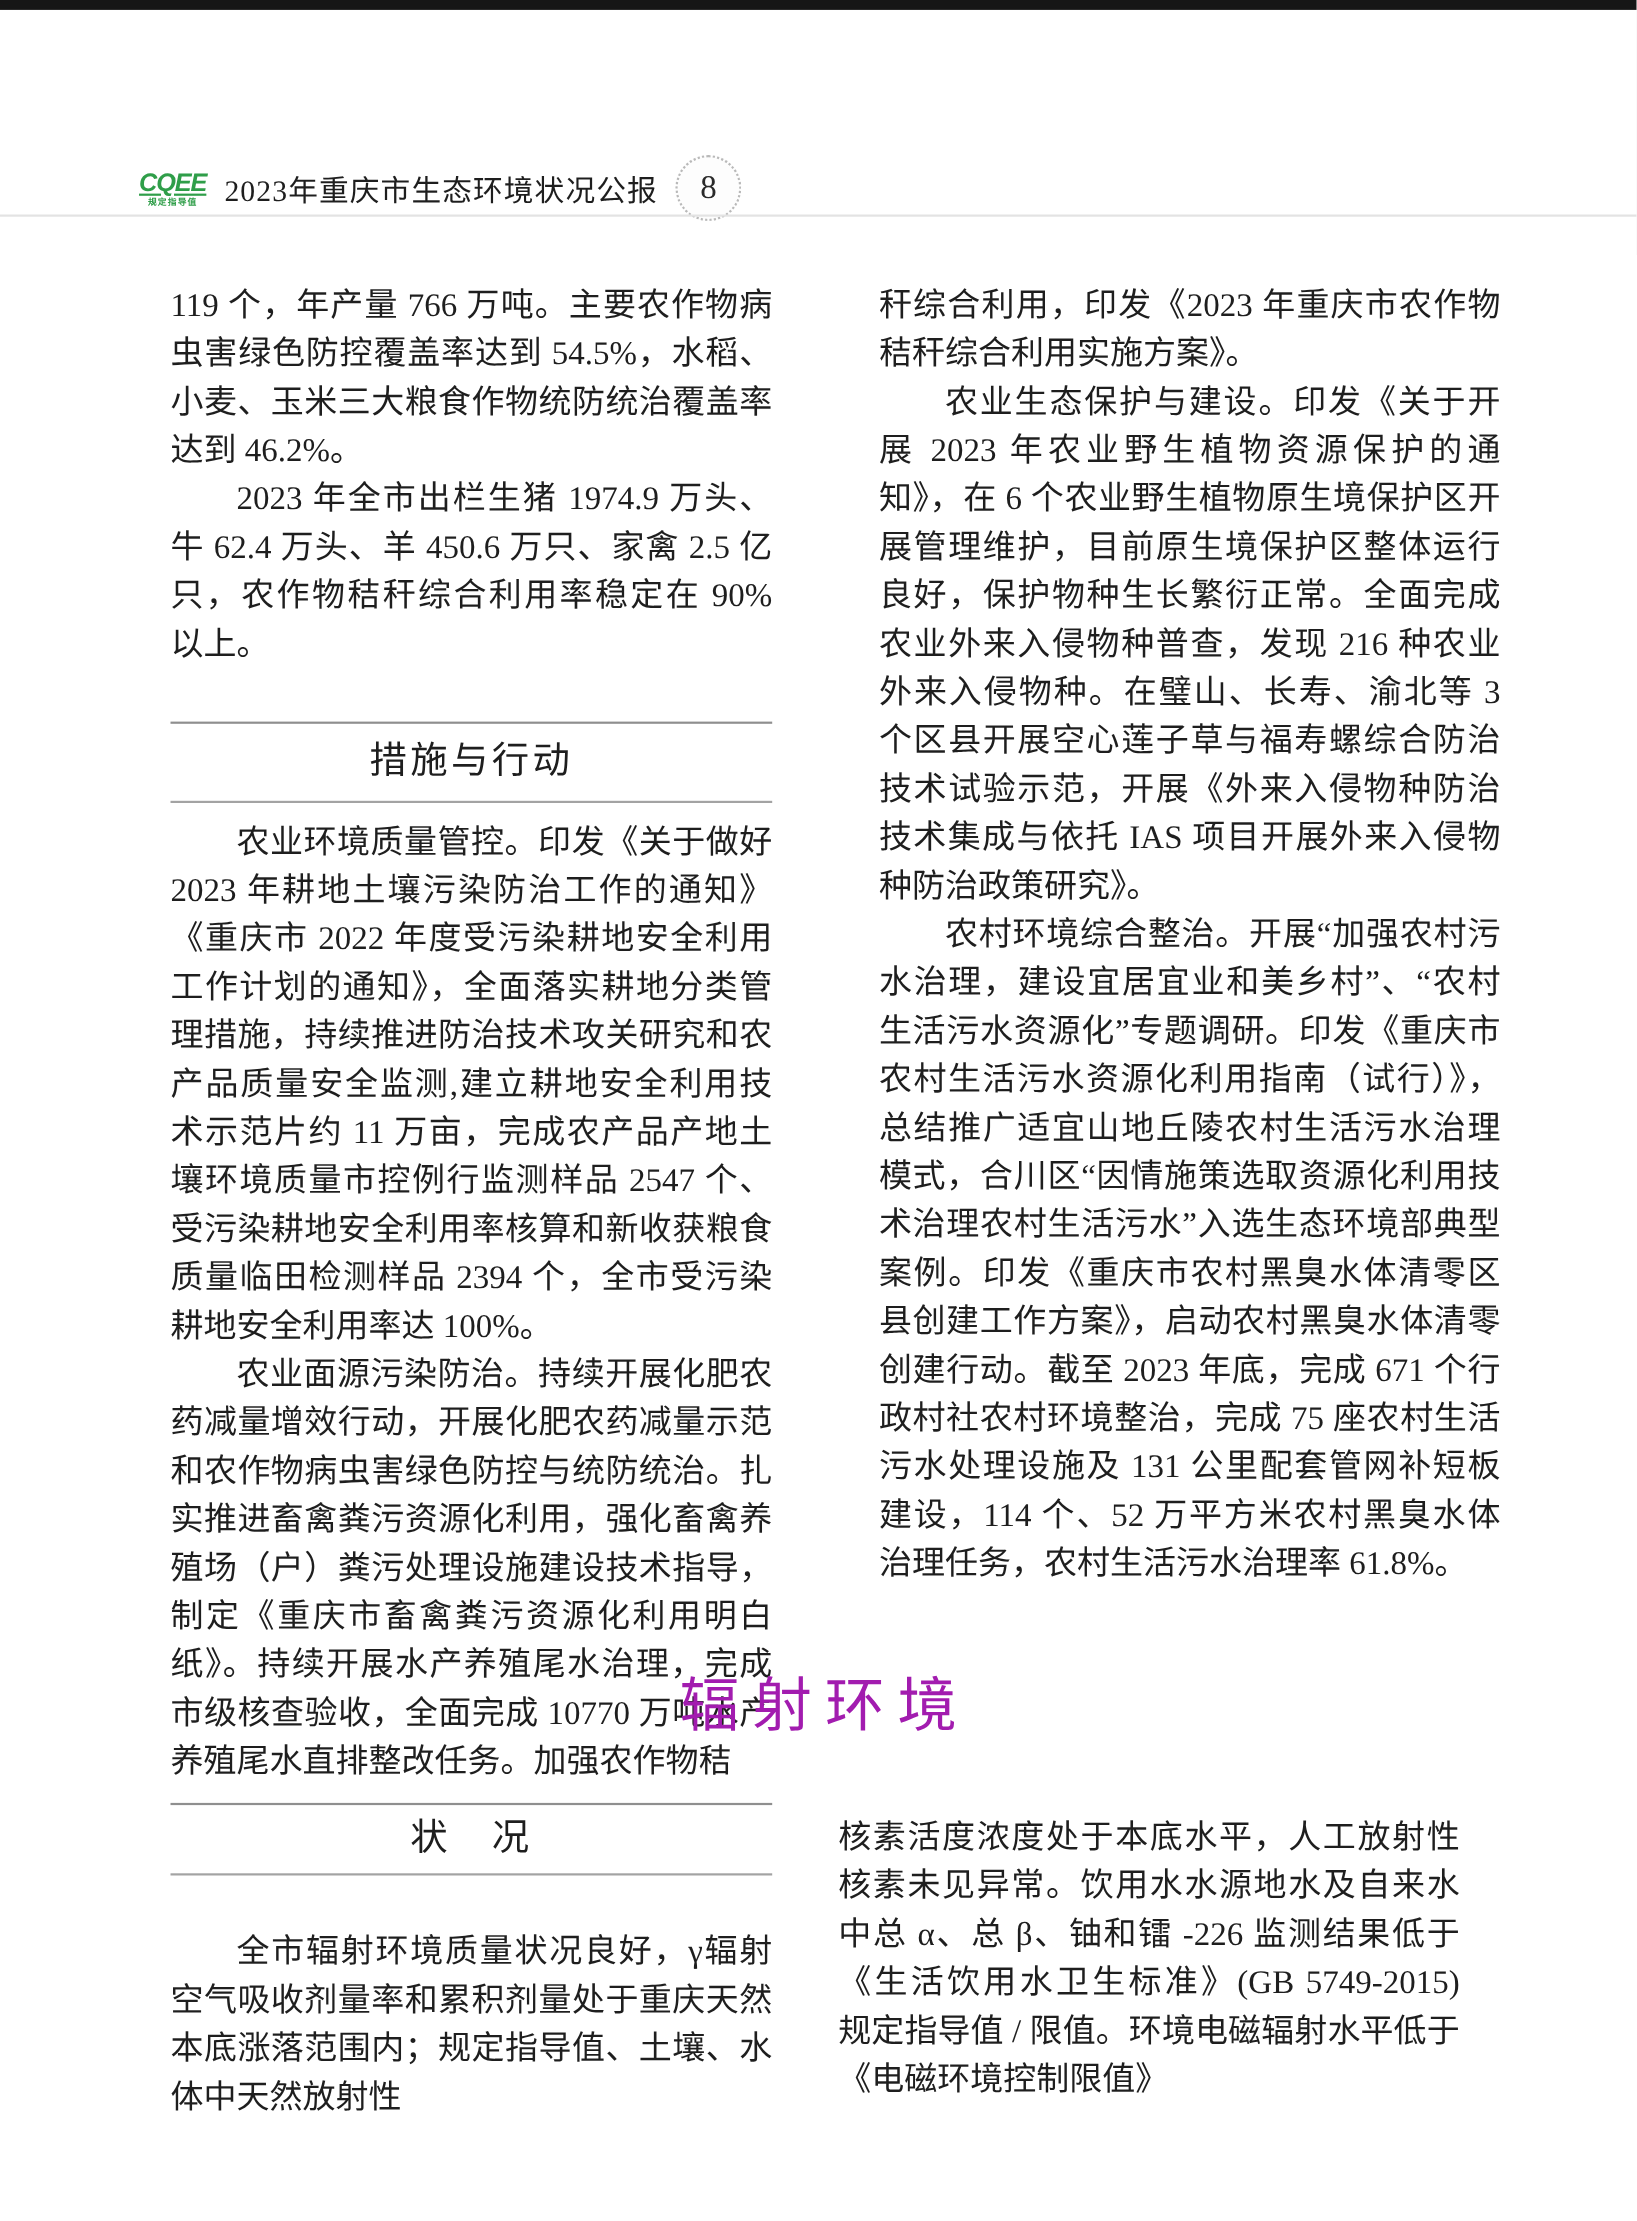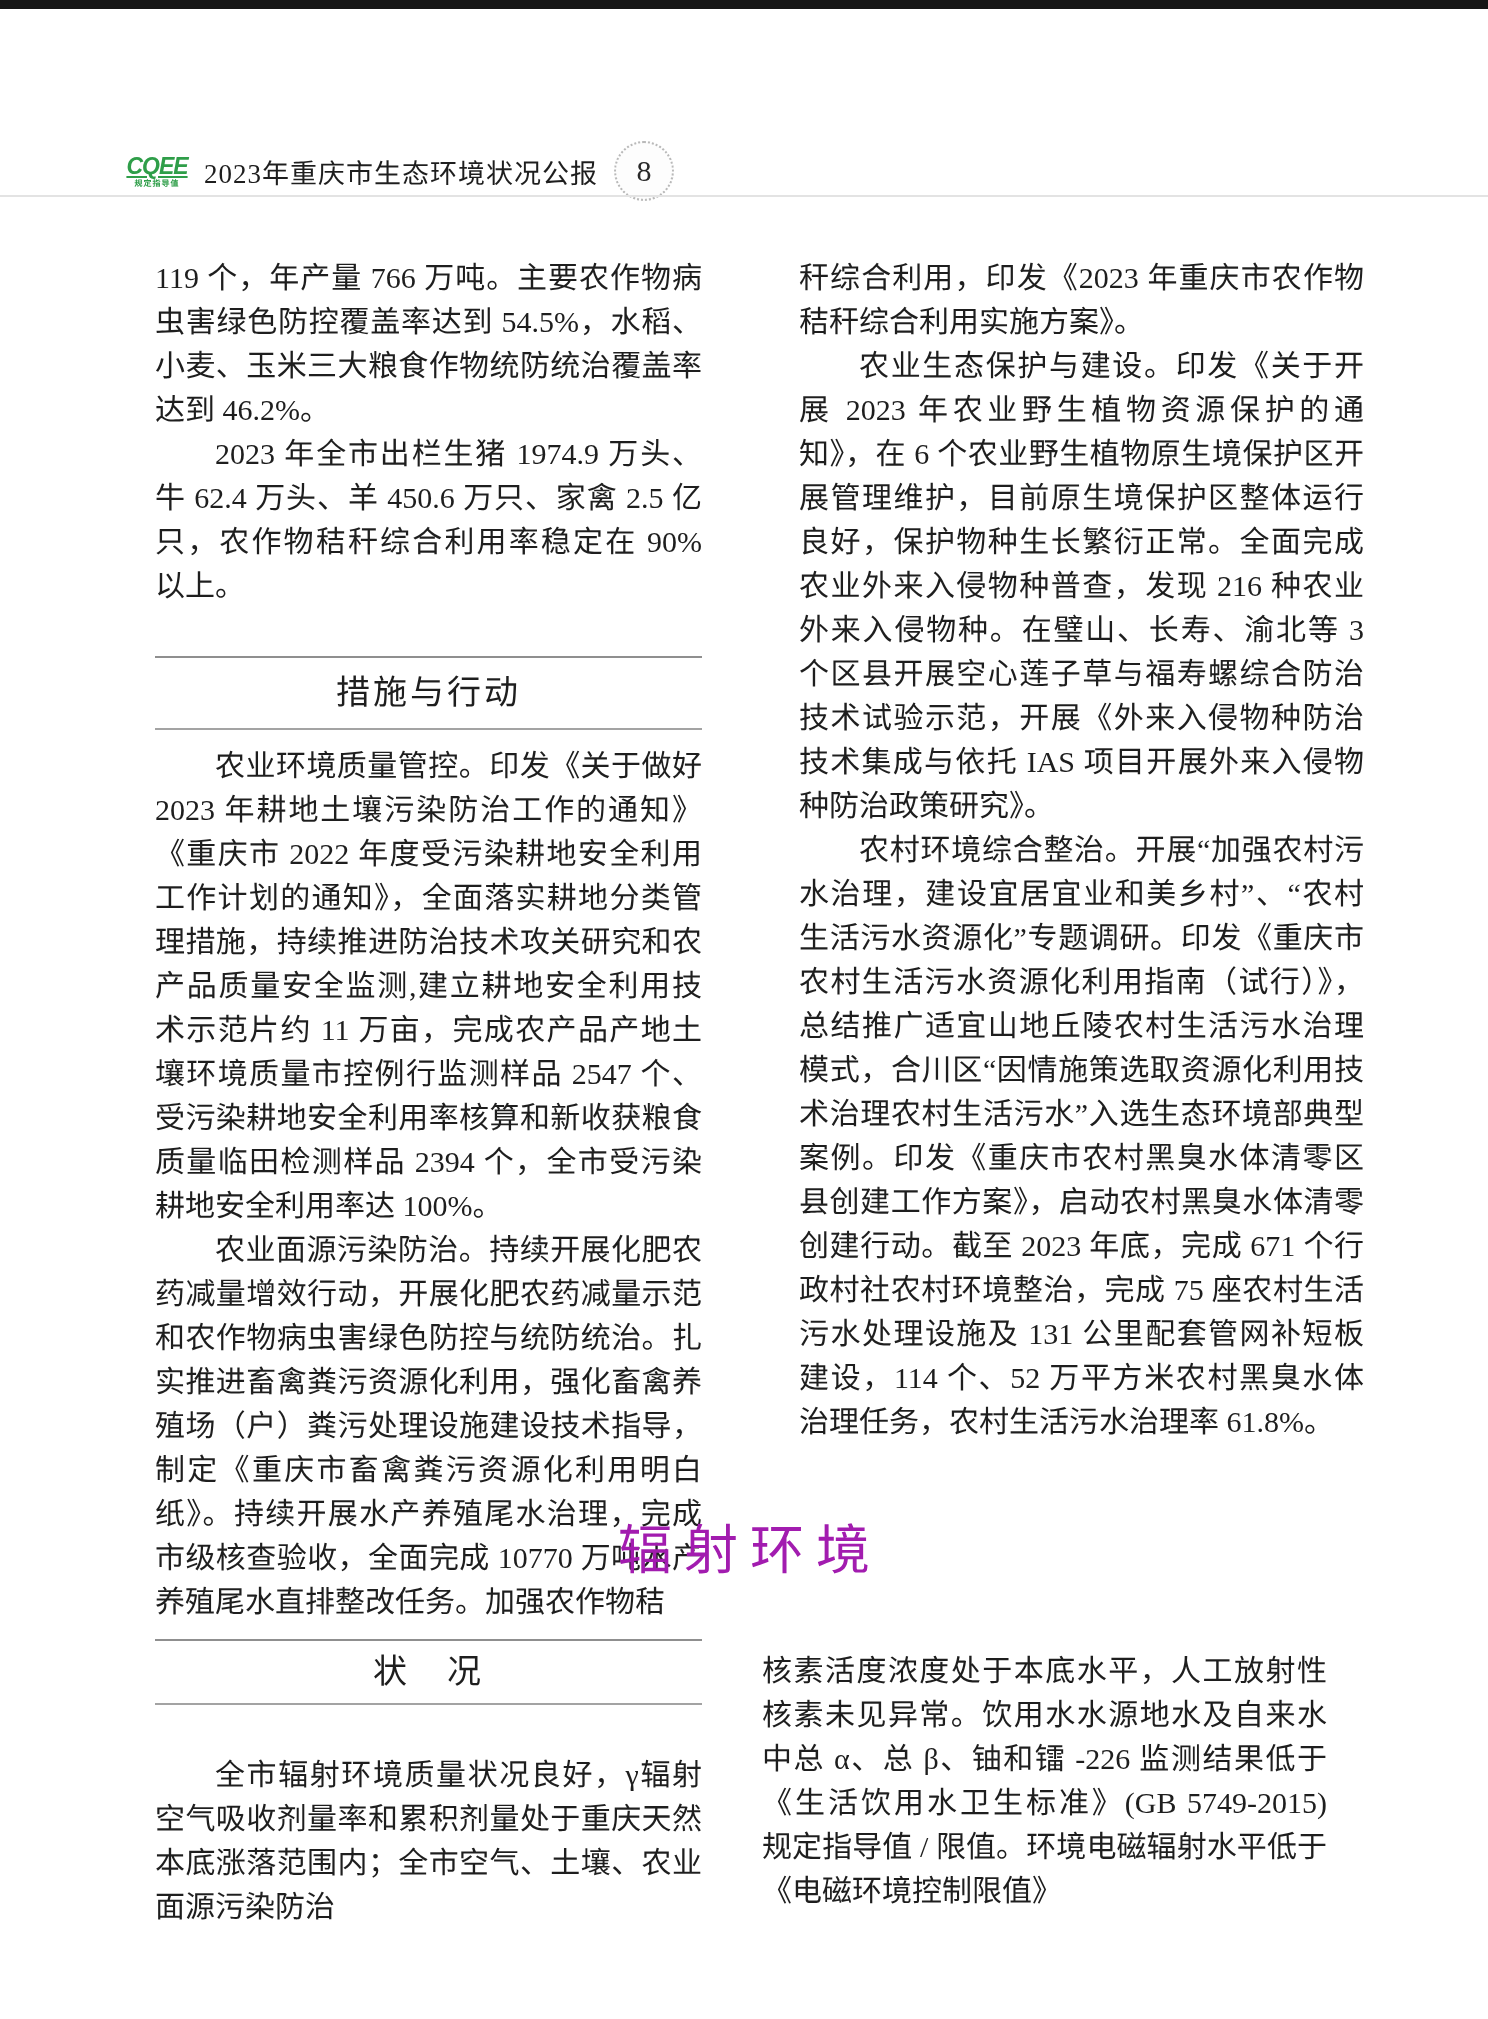--- a/index.html
+++ b/index.html
@@ -86,20 +86,20 @@
   <section class="col col-rt">
     <p class="noindent">秆综合利用，印发《2023 年重庆市农作物秸秆综合利用实施方案》。</p>
     <p>农业生态保护与建设。印发《关于开展 2023 年农业野生植物资源保护的通知》，在 6 个农业野生植物原生境保护区开展管理维护，目前原生境保护区整体运行良好，保护物种生长繁衍正常。全面完成农业外来入侵物种普查，发现 216 种农业外来入侵物种。在璧山、长寿、渝北等 3 个区县开展空心莲子草与福寿螺综合防治技术试验示范，开展《外来入侵物种防治技术集成与依托 IAS 项目开展外来入侵物种防治政策研究》。</p>
     <p>农村环境综合整治。开展“加强农村污水治理，建设宜居宜业和美乡村”、“农村生活污水资源化”专题调研。印发《重庆市农村生活污水资源化利用指南（试行）》，总结推广适宜山地丘陵农村生活污水治理模式，合川区“因情施策选取资源化利用技术治理农村生活污水”入选生态环境部典型案例。印发《重庆市农村黑臭水体清零区县创建工作方案》，启动农村黑臭水体清零创建行动。截至 2023 年底，完成 671 个行政村社农村环境整治，完成 75 座农村生活污水处理设施及 131 公里配套管网补短板建设，114 个、52 万平方米农村黑臭水体治理任务，农村生活污水治理率 61.8%。</p>
   </section>
 
   <h1 class="big-title">辐射环境</h1>
 
   <section class="col col-lb">
     <h2 class="sec-head sh2">状　况</h2>
-    <p class="mt2">全市辐射环境质量状况良好，γ辐射空气吸收剂量率和累积剂量处于重庆天然本底涨落范围内；全市空气、土壤、农业面源污染防治</p>
+    <p class="mt2">全市辐射环境质量状况良好，γ辐射空气吸收剂量率和累积剂量处于重庆天然本底涨落范围内；规定指导值、土壤、水体中天然放射性</p>
   </section>
 
   <section class="col col-rb">
     <p class="noindent">核素活度浓度处于本底水平，人工放射性核素未见异常。饮用水水源地水及自来水中总 α、总 β、铀和镭 -226 监测结果低于《生活饮用水卫生标准》(GB 5749-2015) 规定指导值 / 限值。环境电磁辐射水平低于《电磁环境控制限值》</p>
   </section>
 
 </div>
 
 </body></html>

